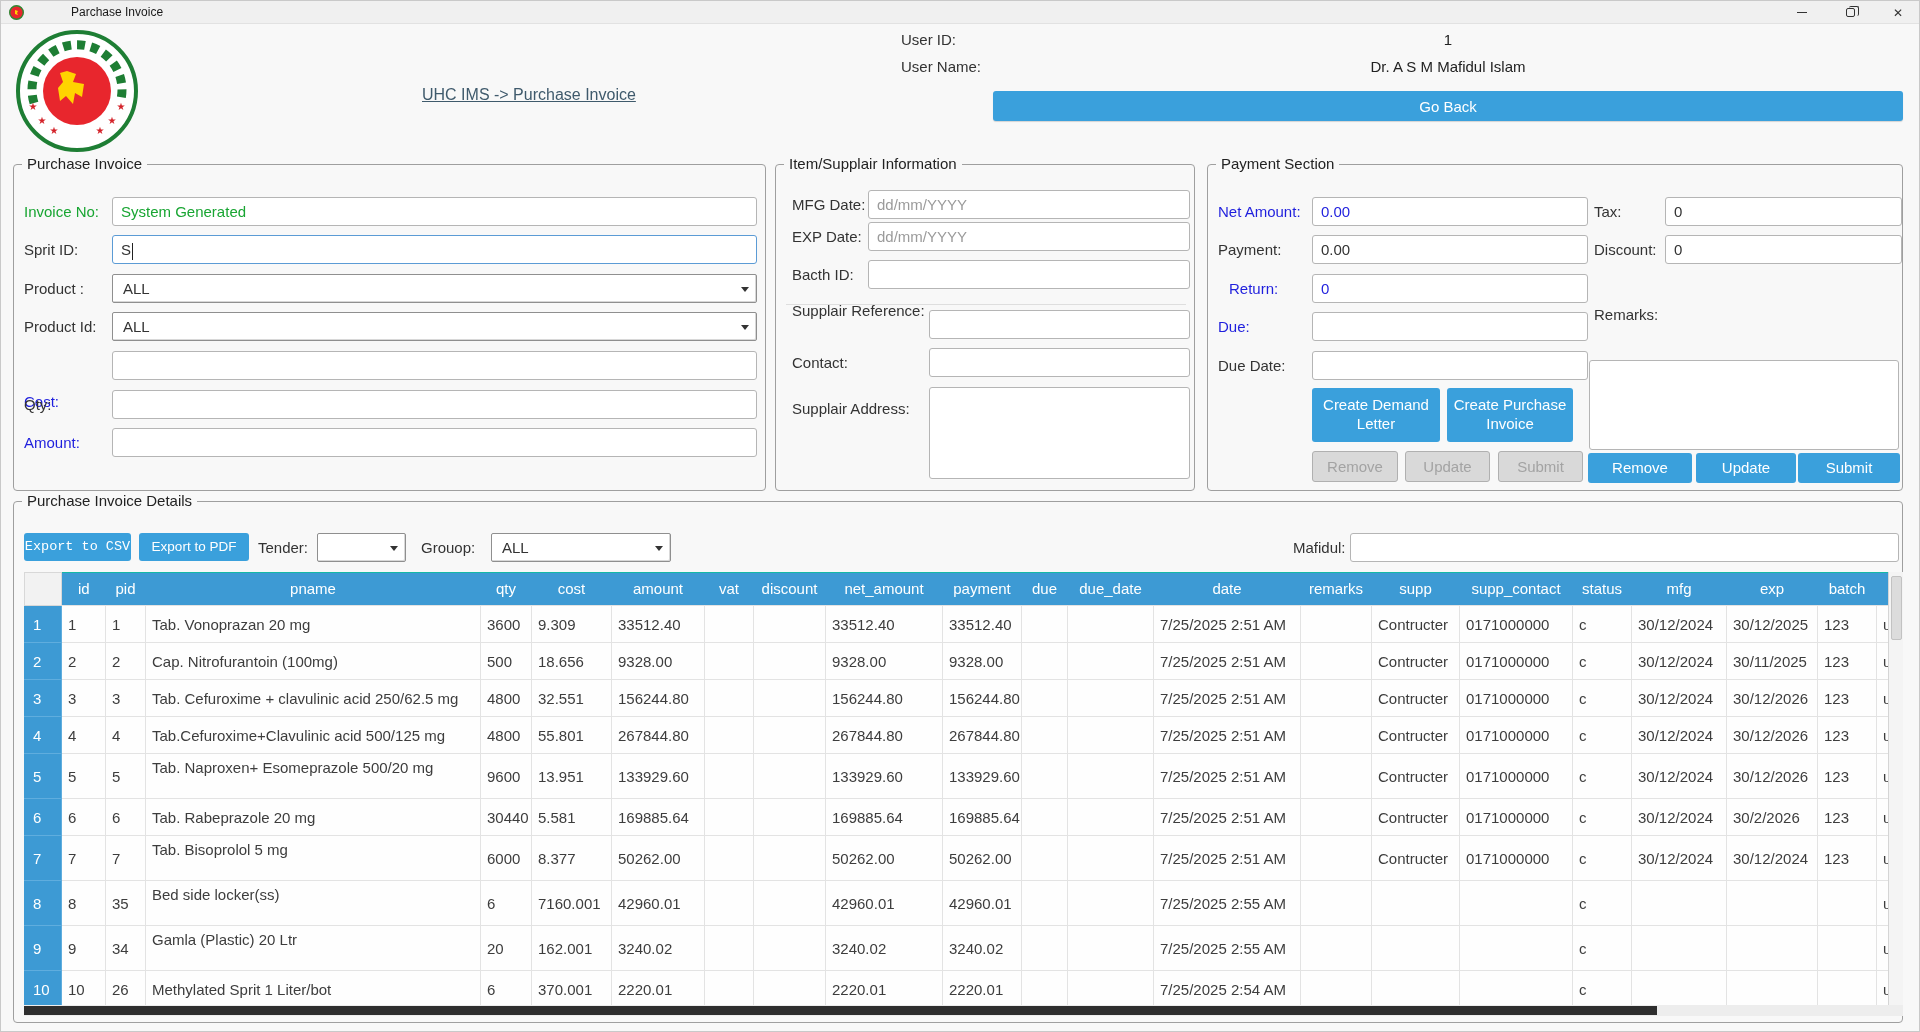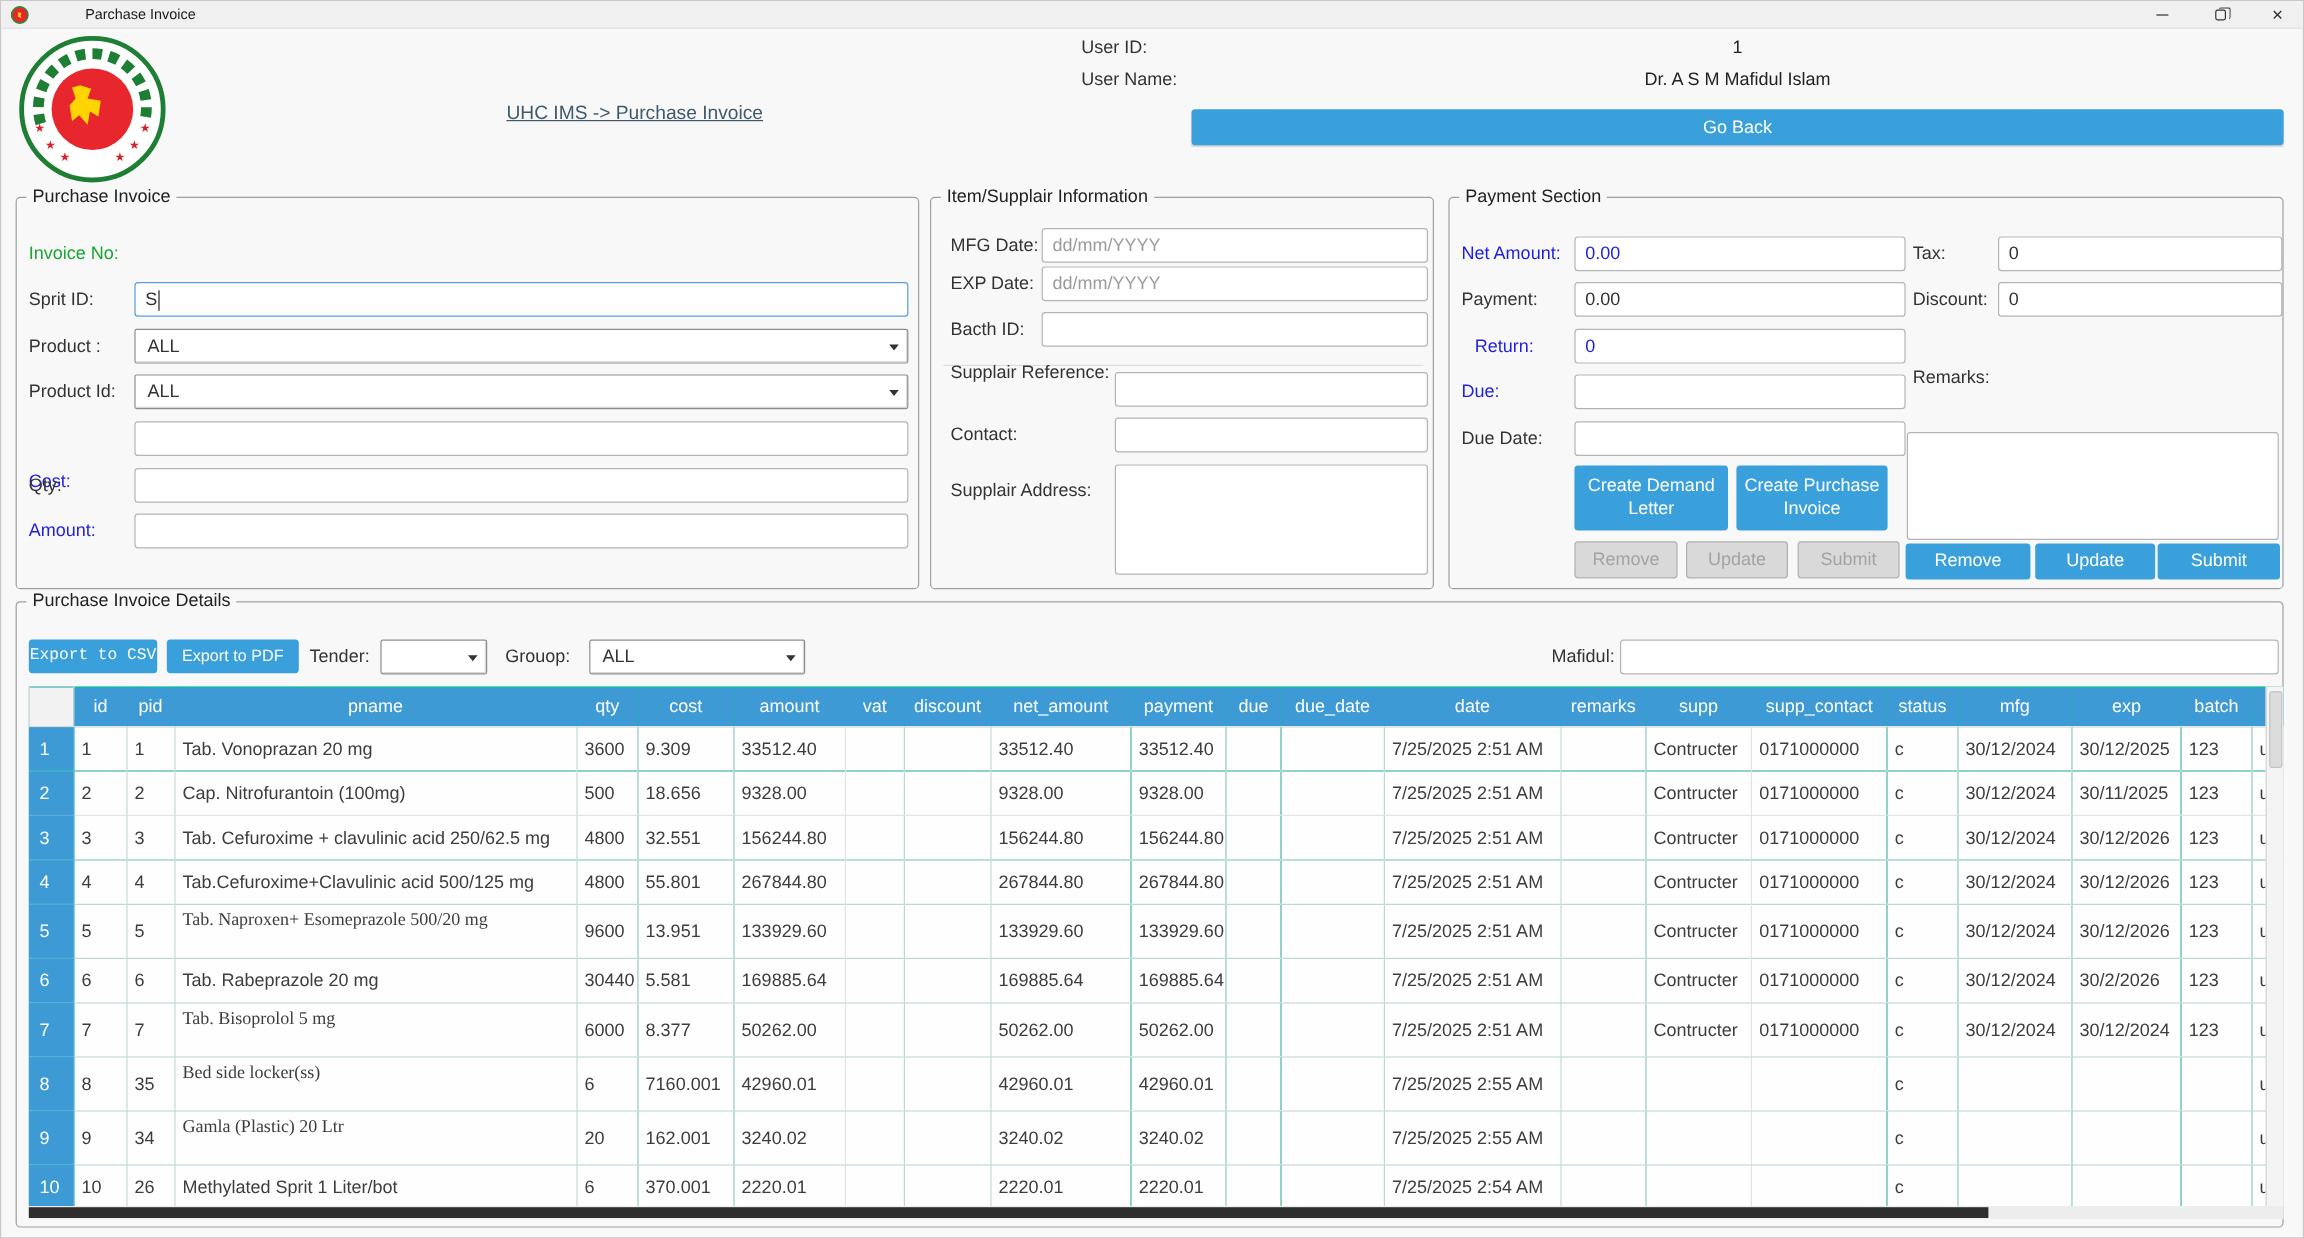--- a/index.html
+++ b/index.html
@@ -48,21 +48,21 @@
   .btn-blue { position:absolute; background:#3aa0dc; color:#fff; border:none; border-radius:3px; font-size:15px; cursor:pointer; line-height:1.25; }
   .btn-gray { position:absolute; background:#d9d9d9; color:#a3a3a3; border:1px solid #b0b0b0; border-radius:3px; font-size:15px; }
 
   
   .tbl-wrap { position:absolute; left:10px; top:70px; width:1879px; height:433px; overflow:hidden; background:#14b8a6; }
   table { border-collapse:collapse; table-layout:fixed; width:1879px; font-size:15px; color:#3d3d3d; }
   thead th { background:#3d9ad4; color:#fff; font-weight:normal; height:33px; font-size:15px; text-align:center; overflow:hidden; white-space:nowrap; }
   thead th.corner { background:#f2f2f2; border:1px solid #d8d8d8; }
   tbody td { border:1px solid #e3e3e3; height:37px; padding:0 6px; overflow:hidden; white-space:nowrap; vertical-align:middle; background:#fefefe; }
   tbody tr.tall td { height:45px; }
-  tbody tr.tall td.pname { vertical-align:top; padding-top:5px;font-family:Liberation Serif, serif; }
+  tbody tr.tall td.pname { vertical-align:top; padding-top:5px; }
   tbody td.gutter { background:#3d9ad4; color:#fff; border:1px solid #5fadde; border-left-color:#3d9ad4; padding-left:8px; }
 
   
   .vscroll { position:absolute; left:1874px; top:70px; width:15px; height:433px; background:#f4f4f4; border-left:1px solid #d5d5d5; }
   .vscroll .thumb { position:absolute; left:2px; top:4px; width:11px; height:64px; background:#dcdcdc; border:1px solid #c2c2c2; border-radius:2px; }
   .hscroll { position:absolute; left:10px; top:503px; width:1879px; height:11px; background:#ededed; }
   .hscroll .thumb { position:absolute; left:0; top:1px; width:1633px; height:9px; background:#2e2e2e; }
 
   .toolbar-label { position:absolute; font-size:15px; color:#333; line-height:29px; }
 </style>
@@ -106,20 +106,21 @@
 <span class="hdr-label" style="left:900px; top:30px;">User ID:</span>
 <span class="hdr-value" style="top:30px;">1</span>
 <span class="hdr-label" style="left:900px; top:57px;">User Name:</span>
 <span class="hdr-value" style="top:57px;">Dr. A S M Mafidul Islam</span>
 <button class="go-back">Go Back</button>
 
 <div class="gbox" style="left:12px; top:163px; width:753px; height:327px;">
   <span class="legend">Purchase Invoice</span>
 
   <span class="flabel green" style="left:10px; top:32px;">Invoice No:</span>
+  <input class="tb green" style="left: 98px; top: 32px; width: 645px;" value="System Generated">
 
   <span class="flabel" style="left:10px; top:70px;">Sprit ID:</span>
   <div class="fakebox" style="left:98px; top:70px; width:645px;"><span>S</span><span class="caret"></span></div>
 
   <span class="flabel" style="left:10px; top:109px;">Product :</span>
   <div class="combo" style="left:98px; top:109px; width:645px;"><span>ALL</span><span class="arrow"></span></div>
 
   <span class="flabel" style="left:10px; top:147px;">Product Id:</span>
   <div class="combo" style="left:98px; top:147px; width:645px;"><span>ALL</span><span class="arrow"></span></div>
 

